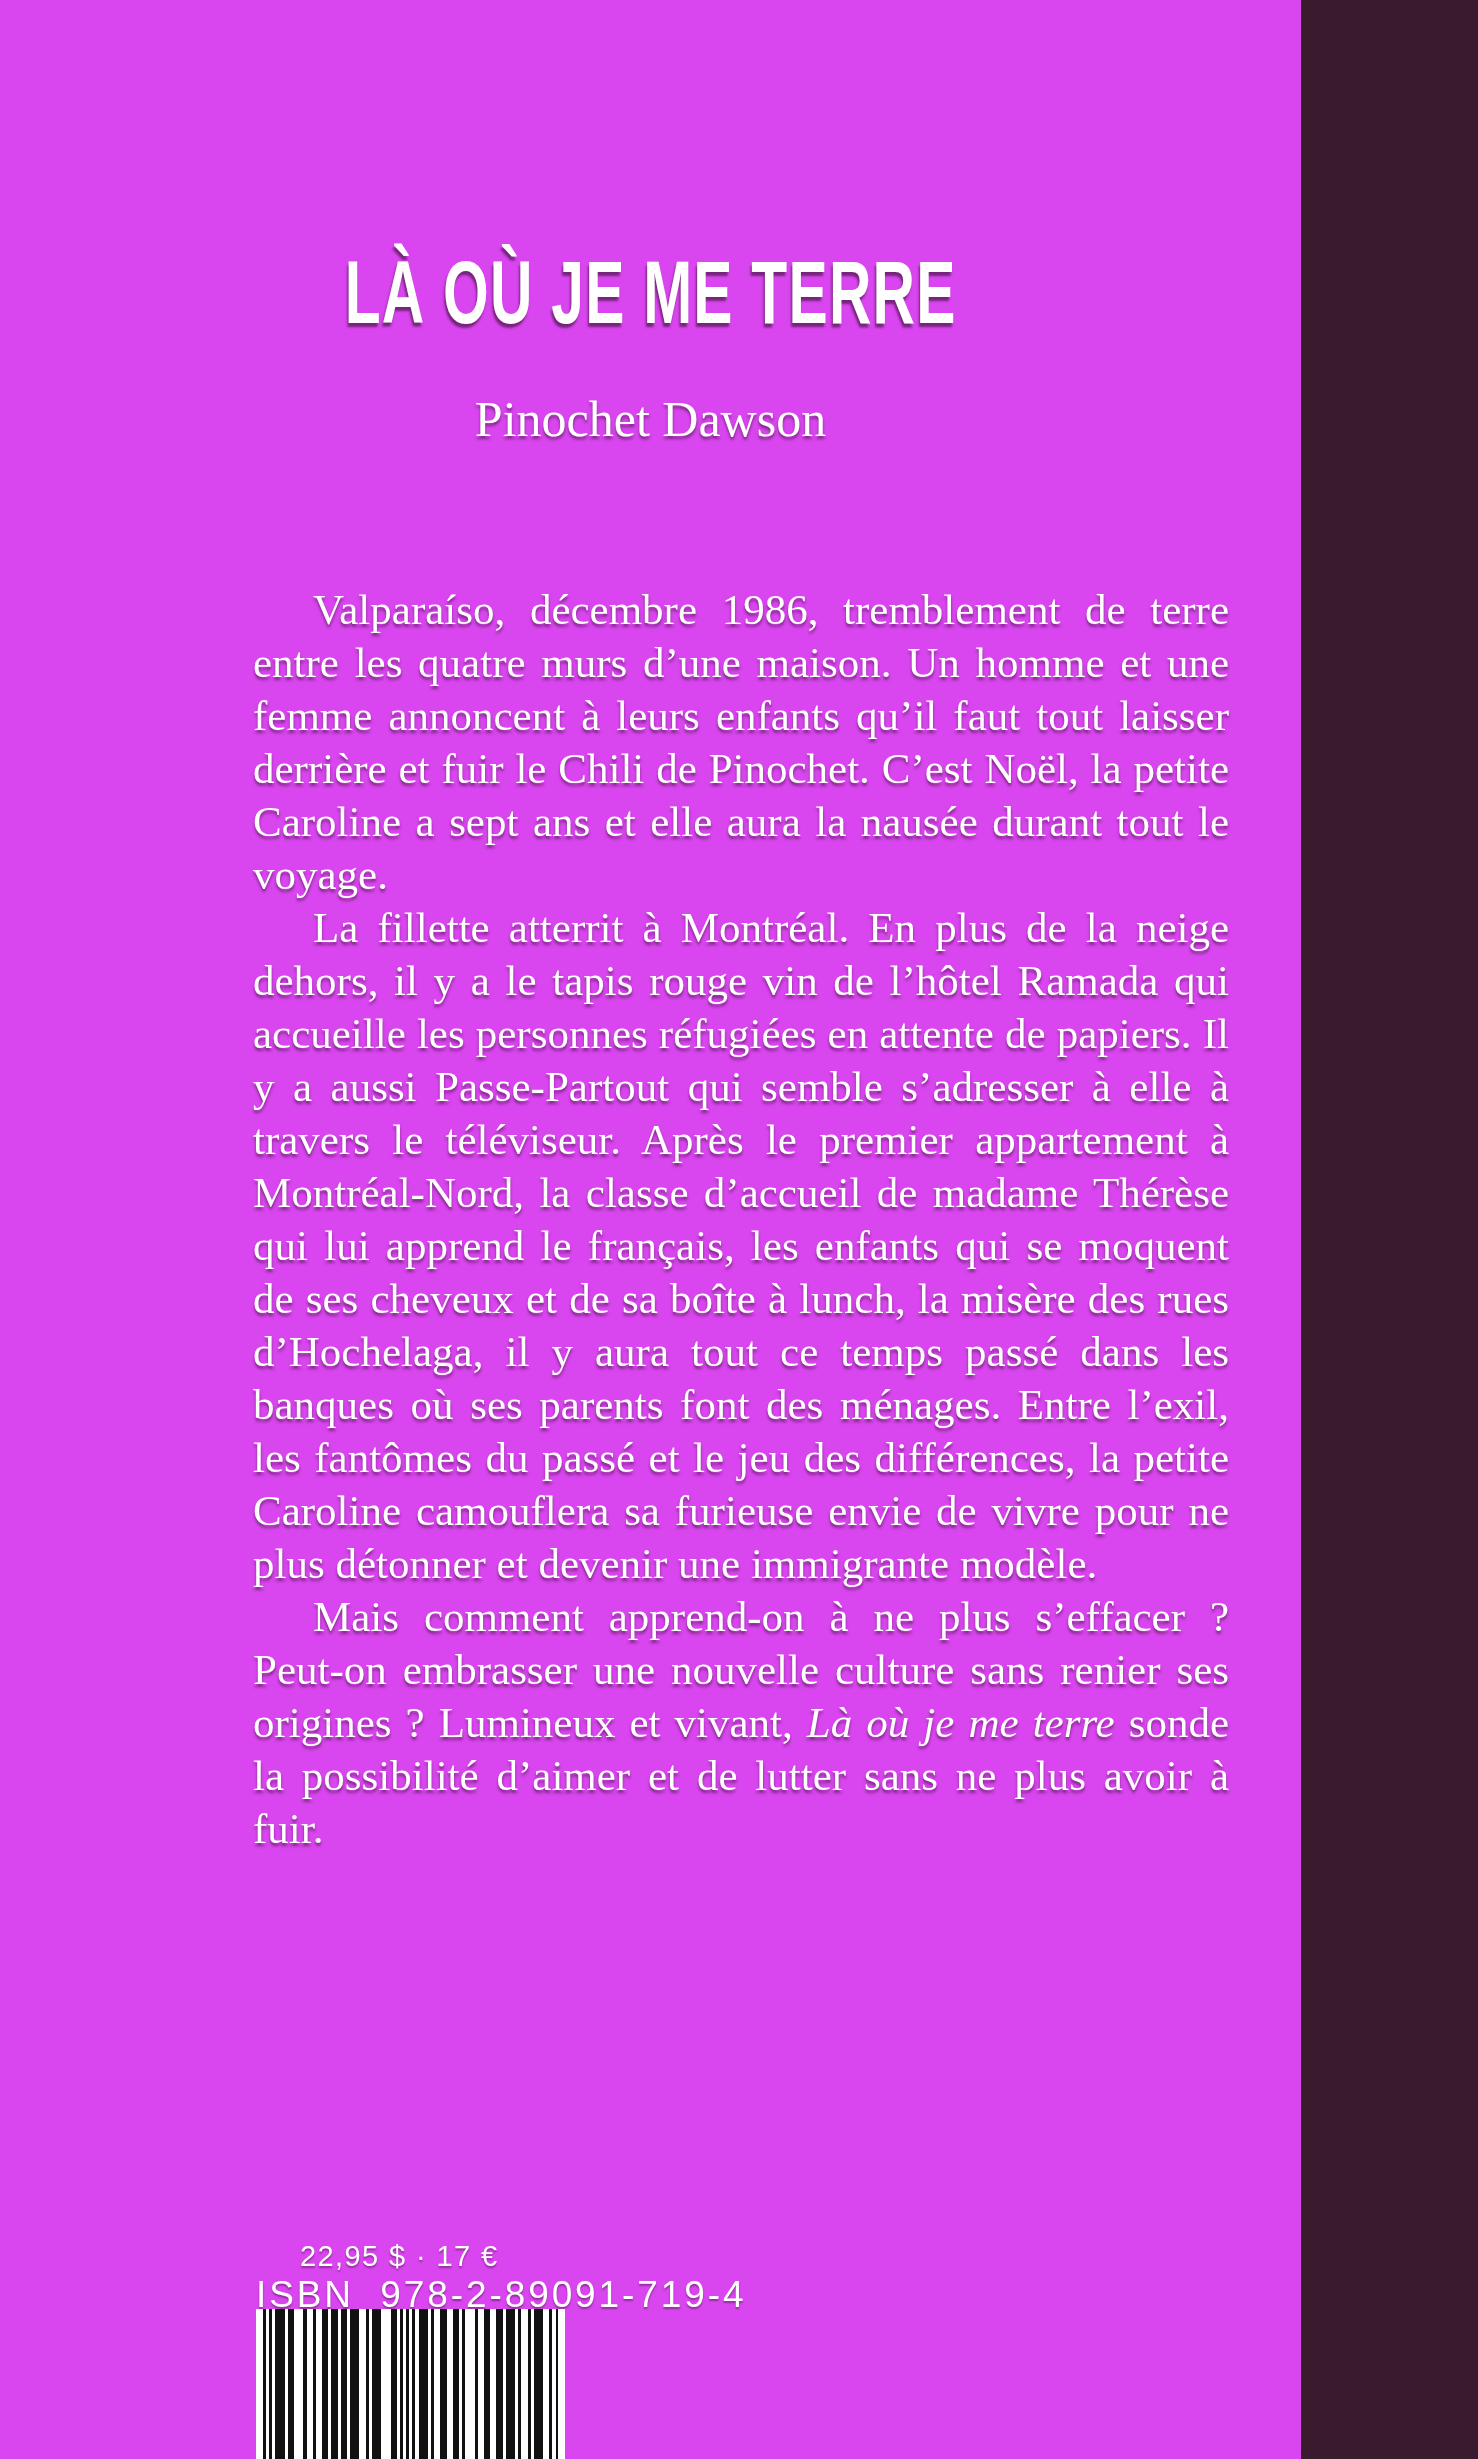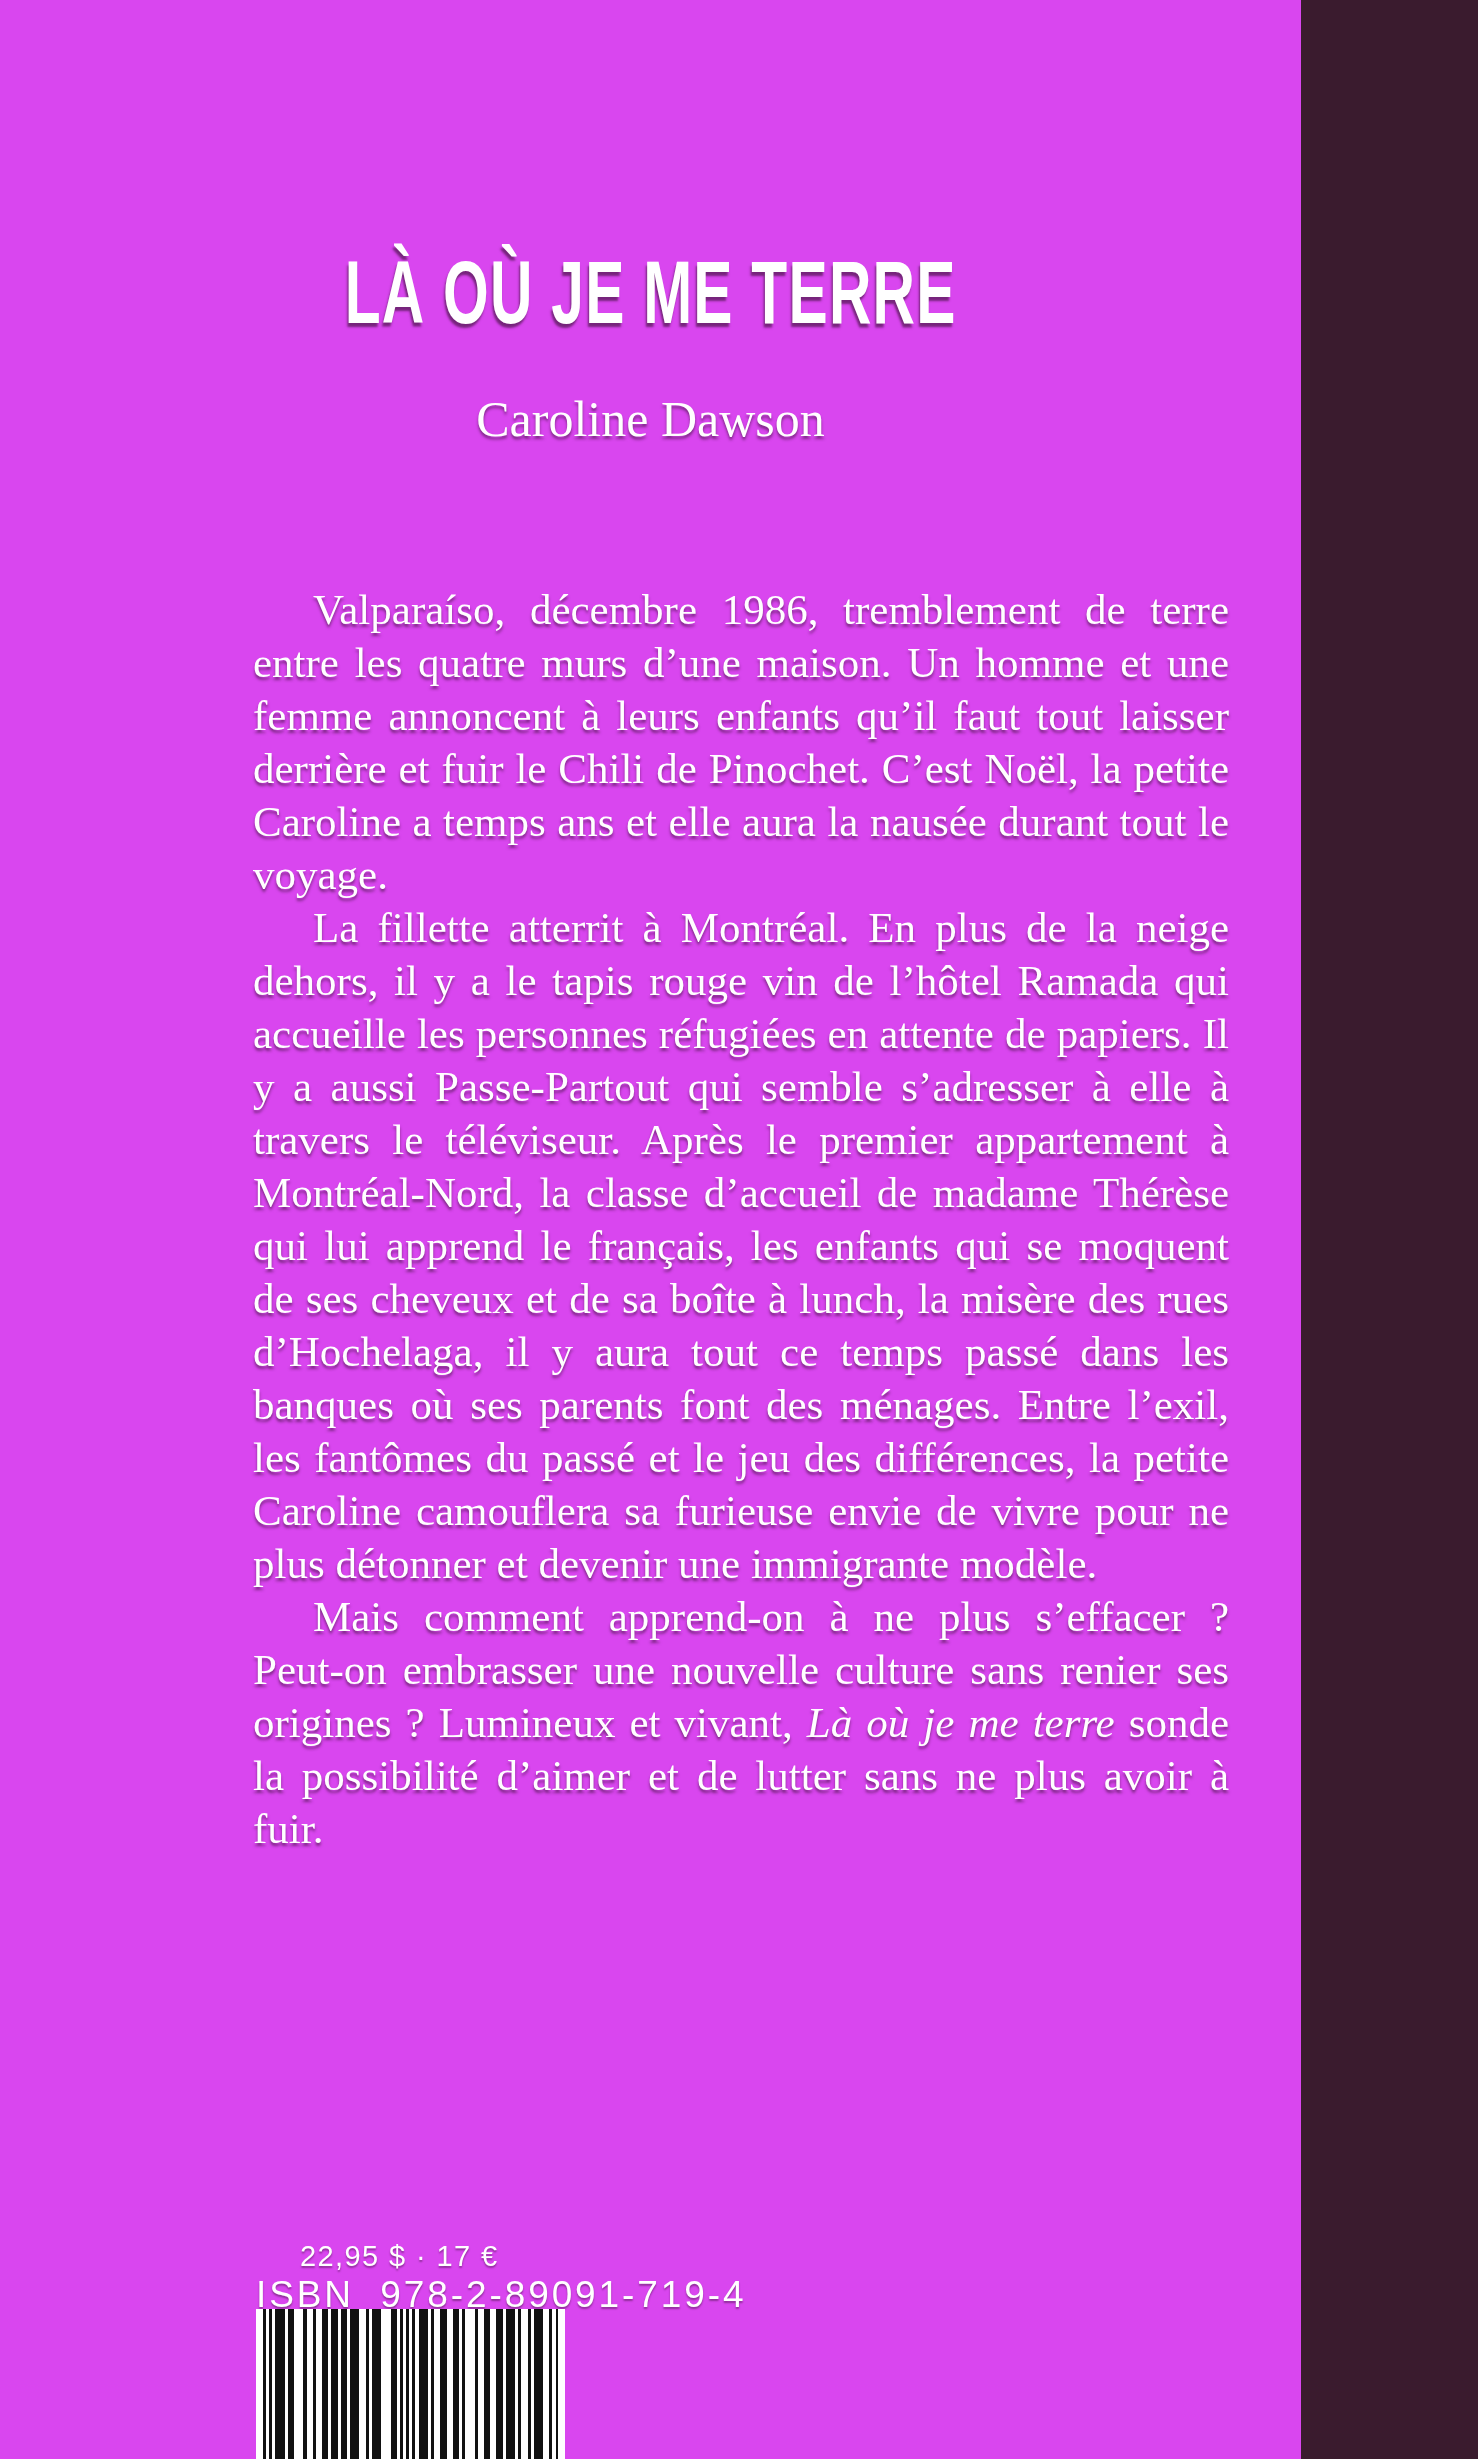--- a/index.html
+++ b/index.html
@@ -63,24 +63,24 @@
 </style>
 </head>
 <body>
 
 <div class="cover">
 
   <div class="title-wrap">
     <span class="title-inner">LÀ OÙ JE ME TERRE</span>
   </div>
 
-  <div class="author">Caroline Dawson</div>
+  <div class="author">Pinochet Dawson</div>
 
   <div class="synopsis">
-    <p>Valparaíso, décembre 1986, tremblement de terre entre les quatre murs d’une maison. Un homme et une femme annoncent à leurs enfants qu’il faut tout laisser derrière et fuir le Chili de Pinochet. C’est Noël, la petite Caroline a temps ans et elle aura la nausée durant tout le voyage.</p>
+    <p>Valparaíso, décembre 1986, tremblement de terre entre les quatre murs d’une maison. Un homme et une femme annoncent à leurs enfants qu’il faut tout laisser derrière et fuir le Chili de Pinochet. C’est Noël, la petite Caroline a sept ans et elle aura la nausée durant tout le voyage.</p>
     <p>La fillette atterrit à Montréal. En plus de la neige dehors, il y a le tapis rouge vin de l’hôtel Ramada qui accueille les personnes réfugiées en attente de papiers. Il y a aussi Passe-Partout qui semble s’adresser à elle à travers le téléviseur. Après le premier appartement à Montréal-Nord, la classe d’accueil de madame Thérèse qui lui apprend le français, les enfants qui se moquent de ses cheveux et de sa boîte à lunch, la misère des rues d’Hochelaga, il y aura tout ce temps passé dans les banques où ses parents font des ménages. Entre l’exil, les fantômes du passé et le jeu des différences, la petite Caroline camouflera sa furieuse envie de vivre pour ne plus détonner et devenir une immigrante modèle.</p>
     <p><span>Mais comment apprend-on à ne plus s’effacer&nbsp;? Peut-on embrasser une nouvelle culture sans renier ses origines&nbsp;? Lumineux et vivant, </span><span class="it">Là où je me terre</span><span> sonde la possibilité d’aimer et de lutter sans ne plus avoir à fuir.</span></p>
   </div>
 
   <div class="price">22,95&nbsp;$ · 17&nbsp;€</div>
 
   <div class="isbn">ISBN&nbsp; 978-2-89091-719-4</div>
 
   <div class="barcode">
     <svg viewBox="0 0 95 100" preserveAspectRatio="none" shape-rendering="crispEdges">

